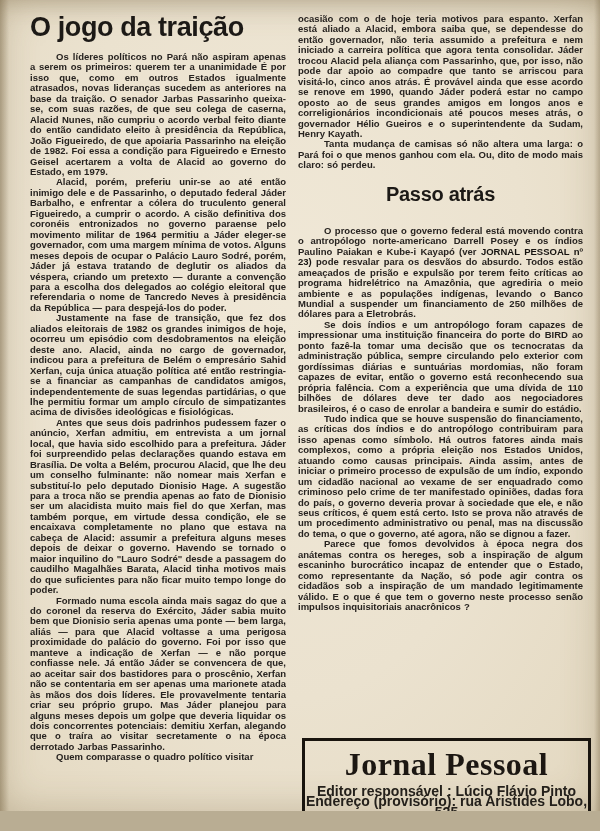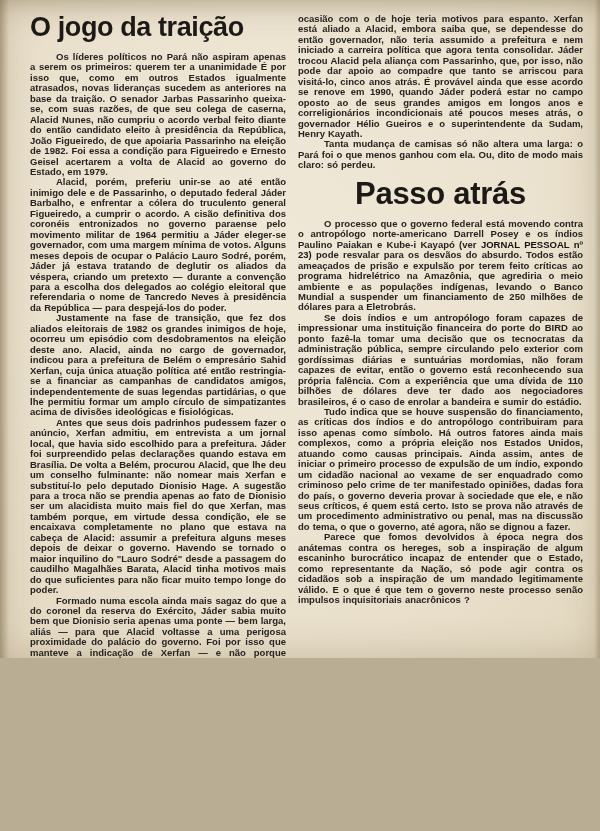--- a/index.html
+++ b/index.html
@@ -1,18 +1,18 @@
 <!DOCTYPE html>
 <html lang="pt"><head>
 <meta charset="utf-8">
 <style>
   html,body{margin:0;padding:0;background:#b9ad93;}
   .page{
     position:relative;
-    width:600px;height:658px;
+    width:600px;height:811px;
     margin:0 auto;
     overflow:hidden;
     background:radial-gradient(ellipse at 48% 38%, #f0e8d7 0%, #ebe2cf 55%, #e3d8c0 100%);
     box-shadow:inset 0 0 38px rgba(112,92,56,.30), inset 0 16px 22px -16px rgba(112,92,56,.35);
     font-family:"Liberation Sans", sans-serif;
     color:var(--ink,#272320);
   }
   .page::before{ 
     content:"";position:absolute;left:0;top:0;bottom:0;width:9px;
     background:linear-gradient(to right, rgba(100,82,48,.38), rgba(100,82,48,0));
@@ -24,41 +24,41 @@
     pointer-events:none;
   }
   .col{position:absolute;overflow:hidden;}
   .col-left{left:30px;top:12px;width:256px;height:815px;}
   .col-right{left:298px;top:14px;width:285px;height:721px;}
   h1.headline{
     font-size:27px;line-height:30px;font-weight:700;letter-spacing:-.4px;
     margin:0 0 10px 0;color:#1c1916;
   }
   h2.headline{
-    font-size:31px;line-height:36px;font-weight:700;letter-spacing:-.3px;
-    margin:5px 0 7px 0;text-align:center;color:#1c1916;
+    font-size:20px;line-height:36px;font-weight:700;letter-spacing:-.3px;
+    margin:5px 0 14px 0;text-align:center;color:#1c1916;
   }
   .body p{
     margin:0;
     font-size:9.5px;line-height:10.45px;font-weight:700;
     text-align:justify;text-indent:26px;
     word-spacing:.4px;
   }
   .body.continuation p:first-child{text-indent:0;}
   .xb{font-weight:900;color:#15120f;}
   .masthead-box{
     position:absolute;left:302px;top:738px;width:283px;height:110px;
     border:3px solid #19140e;
     padding-top:3px;
     background:transparent;
   }
   .masthead-title{
     font-family:"Liberation Serif", serif;
     font-size:32px;line-height:36px;font-weight:700;letter-spacing:.5px;
-    text-align:center;color:#1c1712;margin-top:10px;
+    text-align:center;color:#1c1712;margin-top:2px;
   }
   .masthead-lines{margin-top:4px;}
   .masthead-lines p{
     margin:0;text-align:center;
     font-size:14px;line-height:10.4px;font-weight:700;color:#24201b;
   }
 </style>
 </head>
 <body>
 

